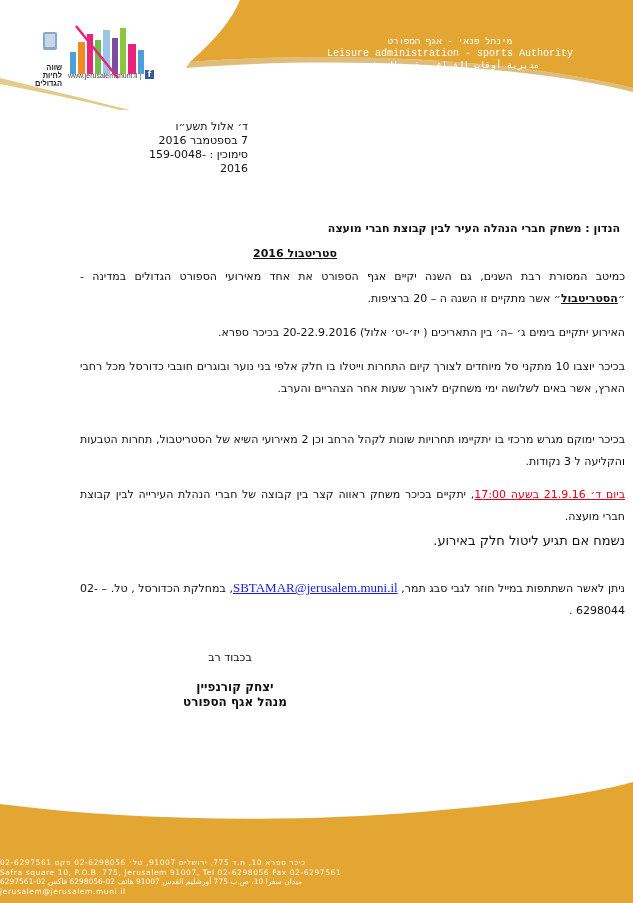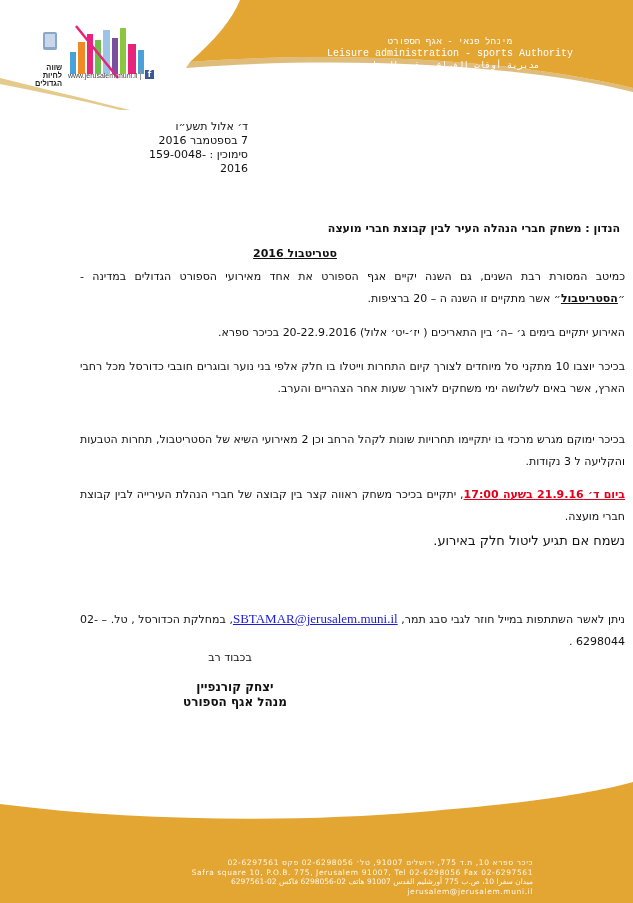--- a/index.html
+++ b/index.html
@@ -8,23 +8,23 @@
   .hdr-svg { position:absolute; left:0; top:0; width:633px; height:110px; }
   .ftr-svg { position:absolute; left:0; top:760px; width:633px; height:143px; }
   .org { position:absolute; right:60px; top:36px; text-align:center; color:#fff; font-size:9px; line-height:12px; font-family:Liberation Mono, monospace; }
   .logo { position:absolute; left:28px; top:20px; width:140px; height:68px; }
   .slogan { position:absolute; left:28px; top:64px; font-size:7.5px; line-height:8px; font-weight:bold; color:#222; text-align:right; width:34px; direction:rtl; font-family:"Liberation Sans", sans-serif; }
   .url { position:absolute; left:68px; top:72px; font-size:7px; color:#444; font-family:"Liberation Sans", sans-serif; }
   .fb { position:absolute; left:145px; top:70px; width:9px; height:9px; background:#3b5998; color:#fff; font-size:8px; line-height:9px; text-align:center; font-weight:bold; }
   .sep { position:absolute; left:140px; top:70px; width:1px; height:10px; background:#999; }
   .doc { position:absolute; left:80px; width:545px; direction:rtl; text-align:right; font-family:"DejaVu Sans", sans-serif; font-size:11px; color:#111; }
   .p { line-height:22px; text-align:justify; text-align-last:right; }
-  .red { color:#e3001b; font-weight:bold; text-decoration:underline; }
+  .red { color:#e3001b; font-weight:normal; text-decoration:underline; }
   .link { color:#1a1ae0; text-decoration:underline; font-family:"Liberation Serif", serif; font-size:13px; }
-  .ftr-text { position:absolute; left:0; width:533px; top:858px; text-align:right; color:#fff; font-size:7.5px; line-height:9.5px; letter-spacing:0.6px; font-family:"DejaVu Sans", sans-serif; opacity:0.9; }
+  .ftr-text { position:absolute; left:0; width:533px; top:858px; text-align:left; color:#fff; font-size:7.5px; line-height:9.5px; letter-spacing:0.6px; font-family:"DejaVu Sans", sans-serif; opacity:0.9; }
 </style>
 </head>
 <body>
 
 <svg class="hdr-svg" viewBox="0 0 633 110">
   <defs>
     <linearGradient id="g1" x1="0" x2="1">
         <stop offset="0" stop-color="#d9d2c3"></stop>
         <stop offset="1" stop-color="#efe9dc"></stop>
       </linearGradient>
@@ -83,21 +83,21 @@
 <div class="doc p" style="top:356px; font-size:11px;">בכיכר יוצבו 10 מתקני סל מיוחדים לצורך קיום התחרות וייטלו בו חלק אלפי בני נוער ובוגרים חובבי כדורסל מכל רחבי הארץ, אשר באים לשלושה ימי משחקים לאורך שעות אחר הצהריים והערב.</div>
 
 <div class="doc p" style="top:429px; font-size:11px;">בכיכר ימוקם מגרש מרכזי בו יתקיימו תחרויות שונות לקהל הרחב וכן 2 מאירועי השיא של הסטריטבול, תחרות הטבעות והקליעה ל 3 נקודות.</div>
 
 <div class="doc p" style="top:484px; font-size:11px;">
   <span class="red">ביום ד׳ 21.9.16 בשעה 17:00</span><span>, יתקיים בכיכר משחק ראווה קצר בין קבוצה של חברי הנהלת העירייה לבין קבוצת חברי מועצה.</span>
 </div>
 
 <div class="doc p" style="top:530px; font-size:13px;">נשמח אם תגיע ליטול חלק באירוע.</div>
 
-<div class="doc p" style="top:608px; font-size:11px;">
+<div class="doc p" style="top:577px; font-size:11px;">
   <span>ניתן לאשר השתתפות במייל חוזר לגבי סבג תמר, </span><span class="link">SBTAMAR@jerusalem.muni.il</span><span>, במחלקת הכדורסל , טל. – 02-6298044 .</span>
 </div>
 
 <div style="position:absolute; left:190px; top:651px; width:80px; direction:rtl; text-align:center; font-size:11px;">בכבוד רב</div>
 <div style="position:absolute; left:170px; top:680px; width:130px; direction:rtl; text-align:center; font-size:12px; font-weight:bold; line-height:15px;">
   <div>יצחק קורנפיין</div>
   <div>מנהל אגף הספורט</div>
 </div>
 
 <svg class="ftr-svg" viewBox="0 0 633 143">

